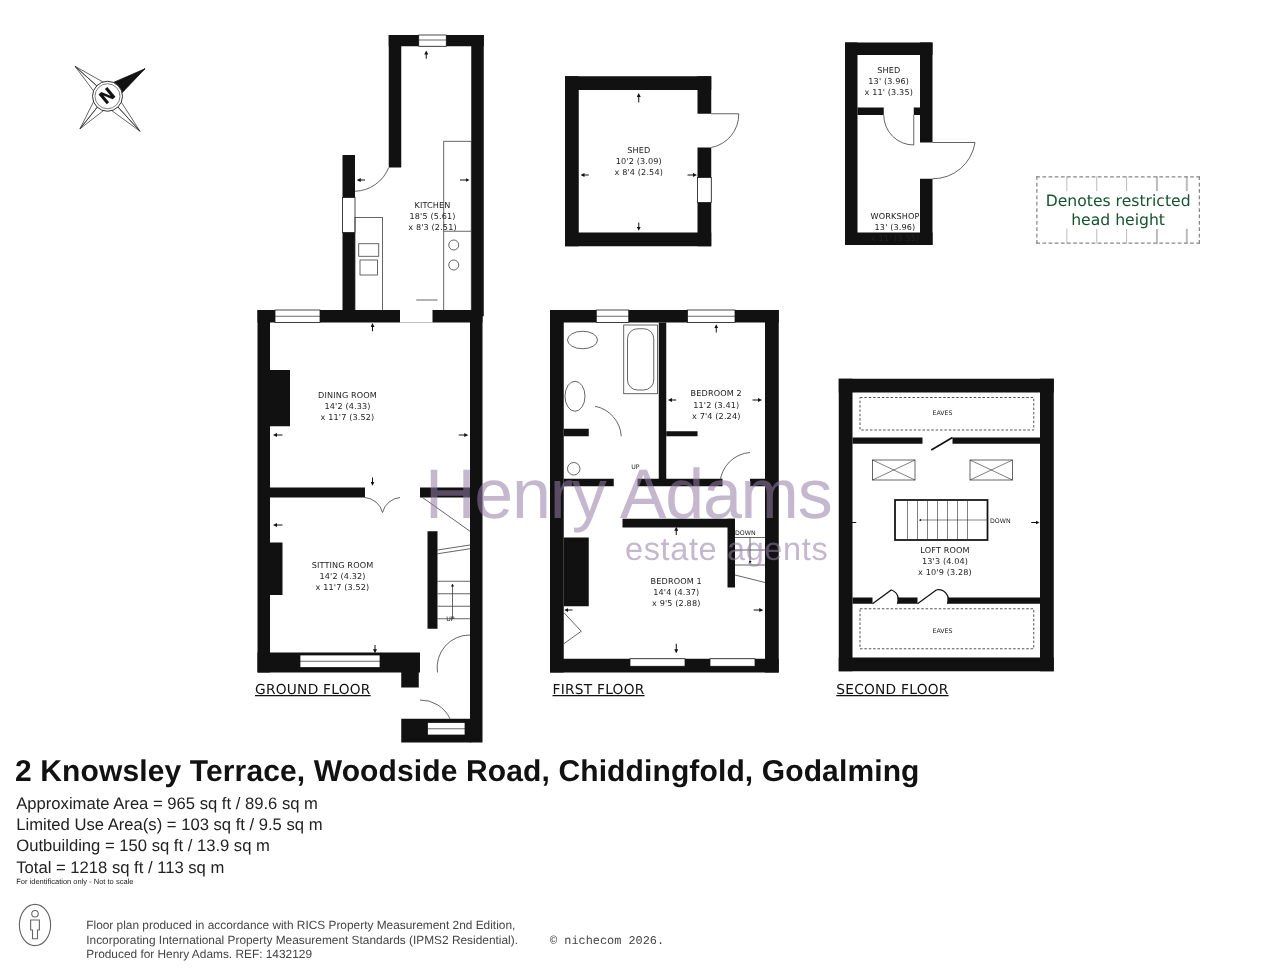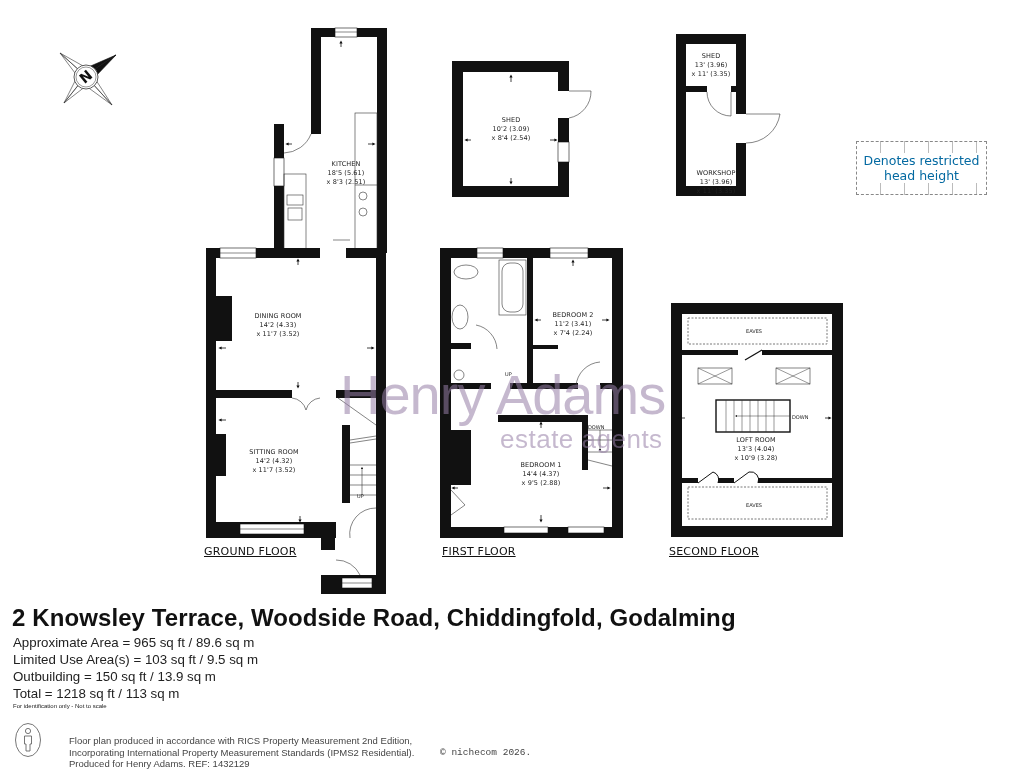--- a/index.html
+++ b/index.html
@@ -1,23 +1,23 @@
 <!DOCTYPE html>
 <html><head>
 <meta charset="utf-8">
 <style>
   html, body { margin:0; padding:0; background:#ffffff; }
   body { width:1024px; height:778px; position:relative; overflow:hidden; font-family:"Liberation Sans", sans-serif; color:#111; }
   .plan-svg { position:absolute; left:0; top:0; }
   .room-label { position:absolute; text-align:center; font-family:"DejaVu Sans", sans-serif; font-size:6.5px; line-height:9px; color:#222; letter-spacing:0.1px; }
   .floor-label { position:absolute; font-family:"DejaVu Sans", sans-serif; font-size:11px; color:#111; letter-spacing:0.2px;text-decoration:underline; }
   .small-label { position:absolute; font-family:"DejaVu Sans", sans-serif; font-size:5px; color:#222; }
-  .legend-box { position:absolute; left:856px; top:141px; width:131px; height:54px; border:1px dashed #888; box-sizing:border-box;
+  .legend-box { position:absolute; left:829px; top:141px; width:131px; height:54px; border:1px dashed #888; box-sizing:border-box;
     background-image: repeating-linear-gradient(90deg, transparent 0 23px, rgba(120,120,120,0.5) 23px 24px);
-    display:flex; align-items:center; justify-content:center; text-align:center; font-family:"DejaVu Sans", sans-serif; font-size:12.5px; line-height:15px; color:#0369a1; }
+    display:flex; align-items:center; justify-content:center; text-align:center; font-family:"DejaVu Sans", sans-serif; font-size:12.5px; line-height:15px; color:#14532d; }
   .legend-box span { background:#fff; padding:0 1px; }
   .watermark { position:absolute; font-family:"Liberation Sans", sans-serif; color:rgba(150,125,165,0.55); pointer-events:none; }
   .wm-name { left:340px; top:362px; font-size:56px; letter-spacing:-1px; font-weight:300; }
   .wm-sub { left:500px; top:424px; font-size:26px; letter-spacing:0.5px; }
   .title { position:absolute; left:12px; top:604px; font-family:"Liberation Sans", sans-serif; font-weight:bold; font-size:24px; color:#111; letter-spacing:0.1px; }
   .area-line { position:absolute; left:13px; font-family:"Liberation Sans", sans-serif; font-size:13.3px; color:#222;text-align:right; }
   .disclaimer { position:absolute; left:13px; top:703px; font-family:"Liberation Sans", sans-serif; font-size:6px; color:#222; }
   .footer-text { position:absolute; left:69px; top:724px; font-family:"Liberation Sans", sans-serif; font-size:9.5px; line-height:11.5px; color:#444;margin-top:11px; }
   .footer-copy { position:absolute; left:440px; top:735px; font-family:Liberation Mono, monospace; font-size:9.5px; color:#444;margin-top:12px; }
   .person-icon { position:absolute; left:14px; top:722px; width:28px; height:36px; }

